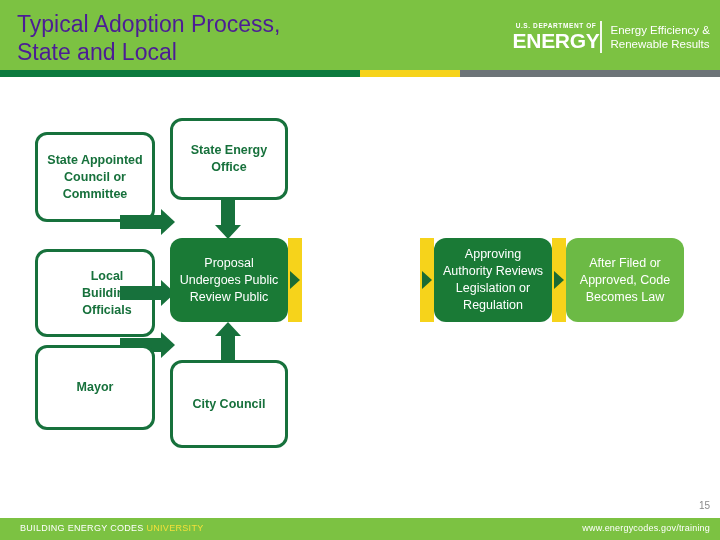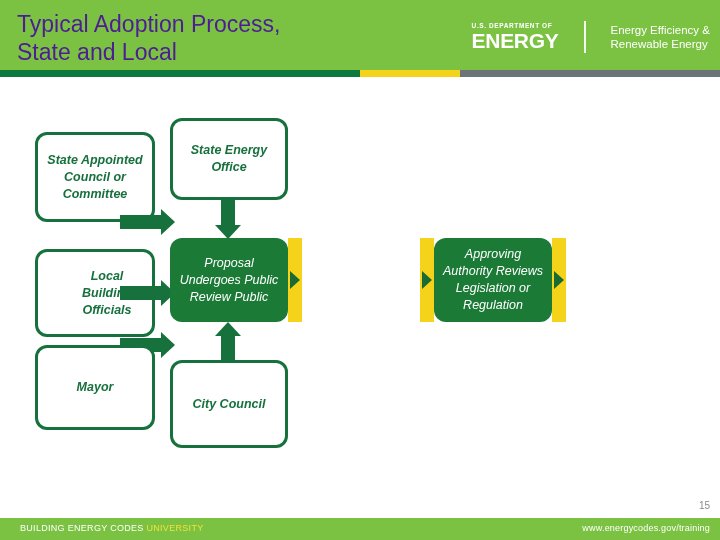--- a/index.html
+++ b/index.html
@@ -17,47 +17,47 @@
   #title{
     position:absolute;left:17px;top:10px;width:420px;
     color:#4c1d95;font-size:23px;line-height:28px;font-weight:400;
     letter-spacing:0px;
   }
   #doe-logo{
     position:absolute;right:10px;top:20px;height:34px;
     display:flex;align-items:center;
   }
   #doe-left{
-    text-align:left;padding-right:26px;color:#ffffff;
+    text-align:center;padding-right:1px;color:#ffffff;
   }
   #doe-dept{
     font-size:6.5px;font-weight:bold;letter-spacing:.6px;line-height:8px;
   }
   #doe-energy{
     font-size:21px;font-weight:bold;letter-spacing:-.3px;line-height:22px;
   }
   #doe-divider{
     width:2px;height:32px;background:#ffffff;opacity:.9;
   }
   #doe-right{
-    padding-left:24px;color:#ffffff;font-size:11.5px;line-height:14px;
+    padding-left:8px;color:#ffffff;font-size:11.5px;line-height:14px;
   }
 
   
   #accent{
     position:absolute;left:0;top:70px;width:720px;height:7px;
     display:flex;
   }
   #accent-green{width:360px;background:#0c7a3e;}
   #accent-yellow{width:100px;background:#f6d31b;}
   #accent-gray{flex:1;background:#6d7478;}
 
   
   #diagram{
-    position:absolute;left:0;top:77px;width:720px;height:418px;font-style:italic;
+    position:absolute;left:0;top:77px;width:720px;height:418px;
   }
 
   .box{
     position:absolute;box-sizing:border-box;
     display:flex;align-items:center;justify-content:center;text-align:center;
     border-radius:12px;
   }
   .box-white{
     background:#ffffff;border:3px solid #17713c;color:#17713c;
     font-weight:bold;font-size:12.5px;line-height:17px;
@@ -146,21 +146,21 @@
   </div>
 
   <div id="doe-logo">
     <div id="doe-left">
       <div id="doe-dept">U.S. DEPARTMENT OF</div>
       <div id="doe-energy">ENERGY</div>
     </div>
     <div id="doe-divider"></div>
     <div id="doe-right">
       <div>Energy Efficiency &amp;</div>
-      <div>Renewable Energy</div>
+      <div>Renewable Results</div>
     </div>
   </div>
 </div>
 
 <div id="accent">
   <div id="accent-green"></div>
   <div id="accent-yellow"></div>
   <div id="accent-gray"></div>
 </div>
 
@@ -207,20 +207,23 @@
   </div>
 
   <div class="box box-green" style="left:434px;top:161px;width:118px;height:84px;">
     <span class="box-label">Approving Authority Reviews Legislation or Regulation</span>
   </div>
 
   <div class="connector" style="left:552px;top:161px;">
     <span class="chev"></span>
   </div>
 
+  <div class="box box-lightgreen" style="left:566px;top:161px;width:118px;height:84px;">
+    <span class="box-label">After Filed or Approved, Code Becomes Law</span>
+  </div>
 
   <div class="arrow-right" style="left:120px;top:255px;width:55px;height:26px;">
     <div class="shaft" style="width:41px;"></div>
     <div class="head"></div>
   </div>
 
   <div class="arrow-up" style="left:215px;top:245px;width:26px;height:40px;">
     <div class="shaft" style="height:27px;"></div>
     <div class="head"></div>
   </div>

